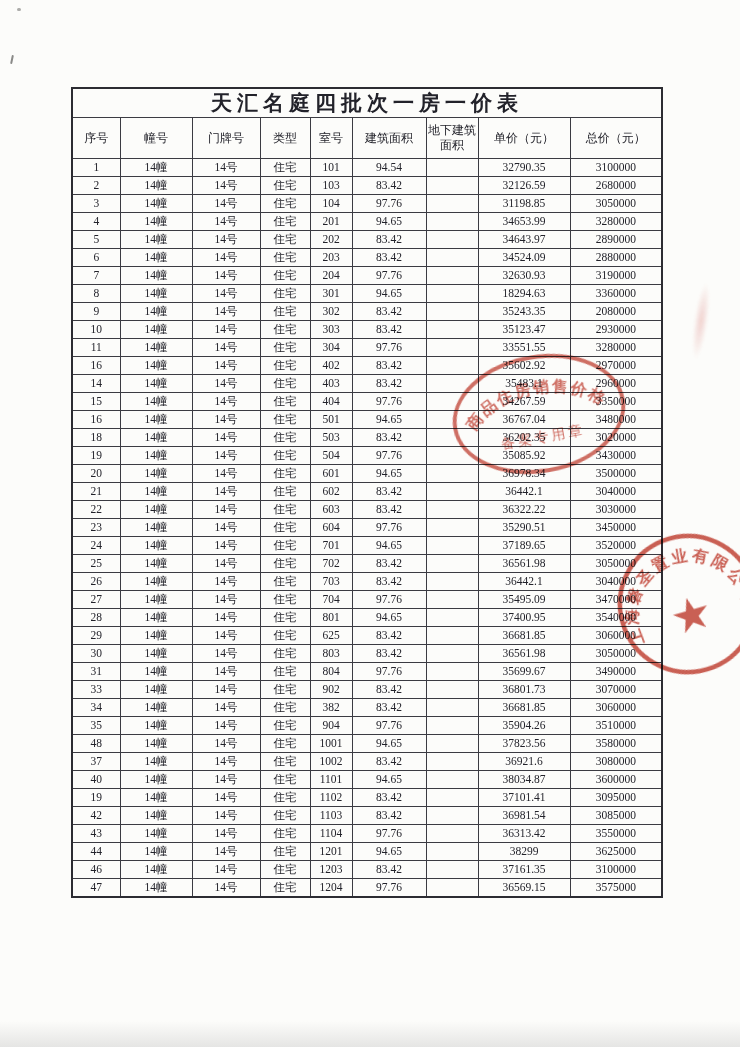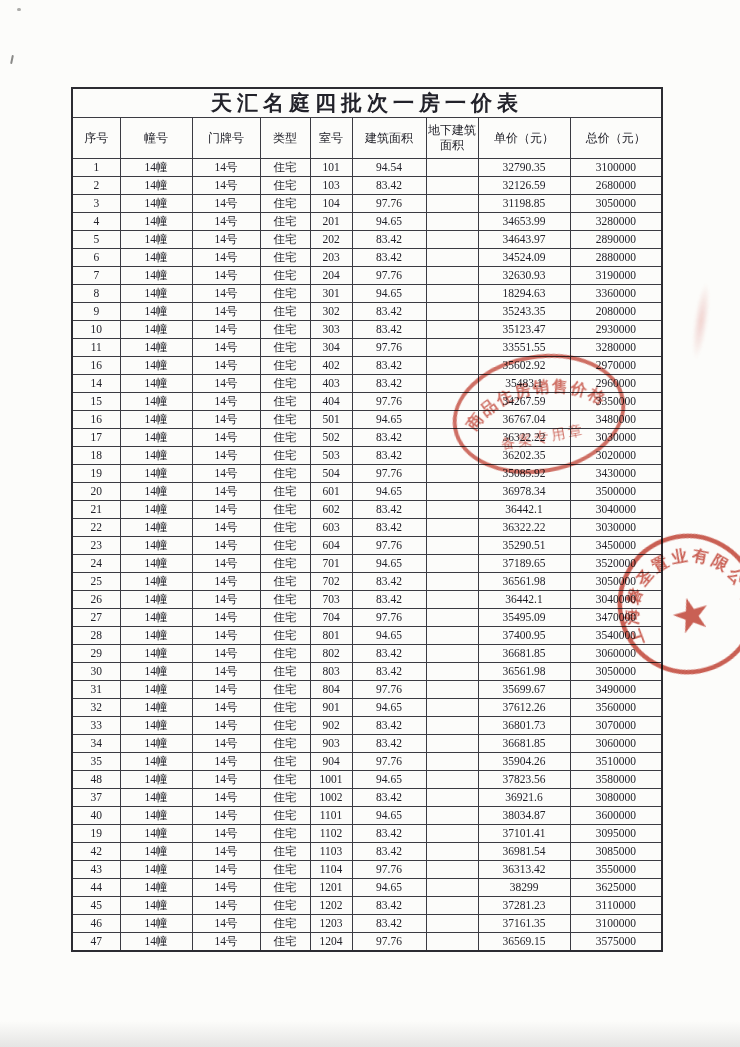--- a/index.html
+++ b/index.html
@@ -248,218 +248,196 @@
           <td>14幢</td>
           <td>14号</td>
           <td>住宅</td>
           <td>501</td>
           <td>94.65</td>
           <td></td>
           <td>36767.04</td>
           <td>3480000</td>
         </tr>
         <tr>
-          <td>17</td>
-          <td>14幢</td>
-          <td>14号</td>
-          <td>住宅</td>
-          <td>502</td>
+          <td>18</td>
+          <td>14幢</td>
+          <td>14号</td>
+          <td>住宅</td>
+          <td>503</td>
+          <td>83.42</td>
+          <td></td>
+          <td>36202.35</td>
+          <td>3020000</td>
+        </tr>
+        <tr>
+          <td>19</td>
+          <td>14幢</td>
+          <td>14号</td>
+          <td>住宅</td>
+          <td>504</td>
+          <td>97.76</td>
+          <td></td>
+          <td>35085.92</td>
+          <td>3430000</td>
+        </tr>
+        <tr>
+          <td>20</td>
+          <td>14幢</td>
+          <td>14号</td>
+          <td>住宅</td>
+          <td>601</td>
+          <td>94.65</td>
+          <td></td>
+          <td>36978.34</td>
+          <td>3500000</td>
+        </tr>
+        <tr>
+          <td>21</td>
+          <td>14幢</td>
+          <td>14号</td>
+          <td>住宅</td>
+          <td>602</td>
+          <td>83.42</td>
+          <td></td>
+          <td>36442.1</td>
+          <td>3040000</td>
+        </tr>
+        <tr>
+          <td>22</td>
+          <td>14幢</td>
+          <td>14号</td>
+          <td>住宅</td>
+          <td>603</td>
           <td>83.42</td>
           <td></td>
           <td>36322.22</td>
           <td>3030000</td>
         </tr>
         <tr>
-          <td>18</td>
-          <td>14幢</td>
-          <td>14号</td>
-          <td>住宅</td>
-          <td>503</td>
-          <td>83.42</td>
-          <td></td>
-          <td>36202.35</td>
-          <td>3020000</td>
-        </tr>
-        <tr>
-          <td>19</td>
-          <td>14幢</td>
-          <td>14号</td>
-          <td>住宅</td>
-          <td>504</td>
-          <td>97.76</td>
-          <td></td>
-          <td>35085.92</td>
-          <td>3430000</td>
-        </tr>
-        <tr>
-          <td>20</td>
-          <td>14幢</td>
-          <td>14号</td>
-          <td>住宅</td>
-          <td>601</td>
-          <td>94.65</td>
-          <td></td>
-          <td>36978.34</td>
-          <td>3500000</td>
-        </tr>
-        <tr>
-          <td>21</td>
-          <td>14幢</td>
-          <td>14号</td>
-          <td>住宅</td>
-          <td>602</td>
+          <td>23</td>
+          <td>14幢</td>
+          <td>14号</td>
+          <td>住宅</td>
+          <td>604</td>
+          <td>97.76</td>
+          <td></td>
+          <td>35290.51</td>
+          <td>3450000</td>
+        </tr>
+        <tr>
+          <td>24</td>
+          <td>14幢</td>
+          <td>14号</td>
+          <td>住宅</td>
+          <td>701</td>
+          <td>94.65</td>
+          <td></td>
+          <td>37189.65</td>
+          <td>3520000</td>
+        </tr>
+        <tr>
+          <td>25</td>
+          <td>14幢</td>
+          <td>14号</td>
+          <td>住宅</td>
+          <td>702</td>
+          <td>83.42</td>
+          <td></td>
+          <td>36561.98</td>
+          <td>3050000</td>
+        </tr>
+        <tr>
+          <td>26</td>
+          <td>14幢</td>
+          <td>14号</td>
+          <td>住宅</td>
+          <td>703</td>
           <td>83.42</td>
           <td></td>
           <td>36442.1</td>
           <td>3040000</td>
         </tr>
         <tr>
-          <td>22</td>
-          <td>14幢</td>
-          <td>14号</td>
-          <td>住宅</td>
-          <td>603</td>
-          <td>83.42</td>
-          <td></td>
-          <td>36322.22</td>
-          <td>3030000</td>
-        </tr>
-        <tr>
-          <td>23</td>
-          <td>14幢</td>
-          <td>14号</td>
-          <td>住宅</td>
-          <td>604</td>
-          <td>97.76</td>
-          <td></td>
-          <td>35290.51</td>
-          <td>3450000</td>
-        </tr>
-        <tr>
-          <td>24</td>
-          <td>14幢</td>
-          <td>14号</td>
-          <td>住宅</td>
-          <td>701</td>
-          <td>94.65</td>
-          <td></td>
-          <td>37189.65</td>
-          <td>3520000</td>
-        </tr>
-        <tr>
-          <td>25</td>
-          <td>14幢</td>
-          <td>14号</td>
-          <td>住宅</td>
-          <td>702</td>
+          <td>27</td>
+          <td>14幢</td>
+          <td>14号</td>
+          <td>住宅</td>
+          <td>704</td>
+          <td>97.76</td>
+          <td></td>
+          <td>35495.09</td>
+          <td>3470000</td>
+        </tr>
+        <tr>
+          <td>28</td>
+          <td>14幢</td>
+          <td>14号</td>
+          <td>住宅</td>
+          <td>801</td>
+          <td>94.65</td>
+          <td></td>
+          <td>37400.95</td>
+          <td>3540000</td>
+        </tr>
+        <tr>
+          <td>29</td>
+          <td>14幢</td>
+          <td>14号</td>
+          <td>住宅</td>
+          <td>625</td>
+          <td>83.42</td>
+          <td></td>
+          <td>36681.85</td>
+          <td>3060000</td>
+        </tr>
+        <tr>
+          <td>30</td>
+          <td>14幢</td>
+          <td>14号</td>
+          <td>住宅</td>
+          <td>803</td>
           <td>83.42</td>
           <td></td>
           <td>36561.98</td>
           <td>3050000</td>
         </tr>
         <tr>
-          <td>26</td>
-          <td>14幢</td>
-          <td>14号</td>
-          <td>住宅</td>
-          <td>703</td>
-          <td>83.42</td>
-          <td></td>
-          <td>36442.1</td>
-          <td>3040000</td>
-        </tr>
-        <tr>
-          <td>27</td>
-          <td>14幢</td>
-          <td>14号</td>
-          <td>住宅</td>
-          <td>704</td>
-          <td>97.76</td>
-          <td></td>
-          <td>35495.09</td>
-          <td>3470000</td>
-        </tr>
-        <tr>
-          <td>28</td>
-          <td>14幢</td>
-          <td>14号</td>
-          <td>住宅</td>
-          <td>801</td>
-          <td>94.65</td>
-          <td></td>
-          <td>37400.95</td>
-          <td>3540000</td>
-        </tr>
-        <tr>
-          <td>29</td>
-          <td>14幢</td>
-          <td>14号</td>
-          <td>住宅</td>
-          <td>802</td>
+          <td>31</td>
+          <td>14幢</td>
+          <td>14号</td>
+          <td>住宅</td>
+          <td>804</td>
+          <td>97.76</td>
+          <td></td>
+          <td>35699.67</td>
+          <td>3490000</td>
+        </tr>
+        <tr>
+          <td>33</td>
+          <td>14幢</td>
+          <td>14号</td>
+          <td>住宅</td>
+          <td>902</td>
+          <td>83.42</td>
+          <td></td>
+          <td>36801.73</td>
+          <td>3070000</td>
+        </tr>
+        <tr>
+          <td>34</td>
+          <td>14幢</td>
+          <td>14号</td>
+          <td>住宅</td>
+          <td>382</td>
           <td>83.42</td>
           <td></td>
           <td>36681.85</td>
           <td>3060000</td>
         </tr>
         <tr>
-          <td>30</td>
-          <td>14幢</td>
-          <td>14号</td>
-          <td>住宅</td>
-          <td>803</td>
-          <td>83.42</td>
-          <td></td>
-          <td>36561.98</td>
-          <td>3050000</td>
-        </tr>
-        <tr>
-          <td>31</td>
-          <td>14幢</td>
-          <td>14号</td>
-          <td>住宅</td>
-          <td>804</td>
-          <td>97.76</td>
-          <td></td>
-          <td>35699.67</td>
-          <td>3490000</td>
-        </tr>
-        <tr>
-          <td>32</td>
-          <td>14幢</td>
-          <td>14号</td>
-          <td>住宅</td>
-          <td>901</td>
-          <td>94.65</td>
-          <td></td>
-          <td>37612.26</td>
-          <td>3560000</td>
-        </tr>
-        <tr>
-          <td>33</td>
-          <td>14幢</td>
-          <td>14号</td>
-          <td>住宅</td>
-          <td>902</td>
-          <td>83.42</td>
-          <td></td>
-          <td>36801.73</td>
-          <td>3070000</td>
-        </tr>
-        <tr>
-          <td>34</td>
-          <td>14幢</td>
-          <td>14号</td>
-          <td>住宅</td>
-          <td>903</td>
-          <td>83.42</td>
-          <td></td>
-          <td>36681.85</td>
-          <td>3060000</td>
-        </tr>
-        <tr>
           <td>35</td>
           <td>14幢</td>
           <td>14号</td>
           <td>住宅</td>
           <td>904</td>
           <td>97.76</td>
           <td></td>
           <td>35904.26</td>
           <td>3510000</td>
         </tr>
@@ -532,31 +510,20 @@
         <tr>
           <td>44</td>
           <td>14幢</td>
           <td>14号</td>
           <td>住宅</td>
           <td>1201</td>
           <td>94.65</td>
           <td></td>
           <td>38299</td>
           <td>3625000</td>
-        </tr>
-        <tr>
-          <td>45</td>
-          <td>14幢</td>
-          <td>14号</td>
-          <td>住宅</td>
-          <td>1202</td>
-          <td>83.42</td>
-          <td></td>
-          <td>37281.23</td>
-          <td>3110000</td>
         </tr>
         <tr>
           <td>46</td>
           <td>14幢</td>
           <td>14号</td>
           <td>住宅</td>
           <td>1203</td>
           <td>83.42</td>
           <td></td>
           <td>37161.35</td>

